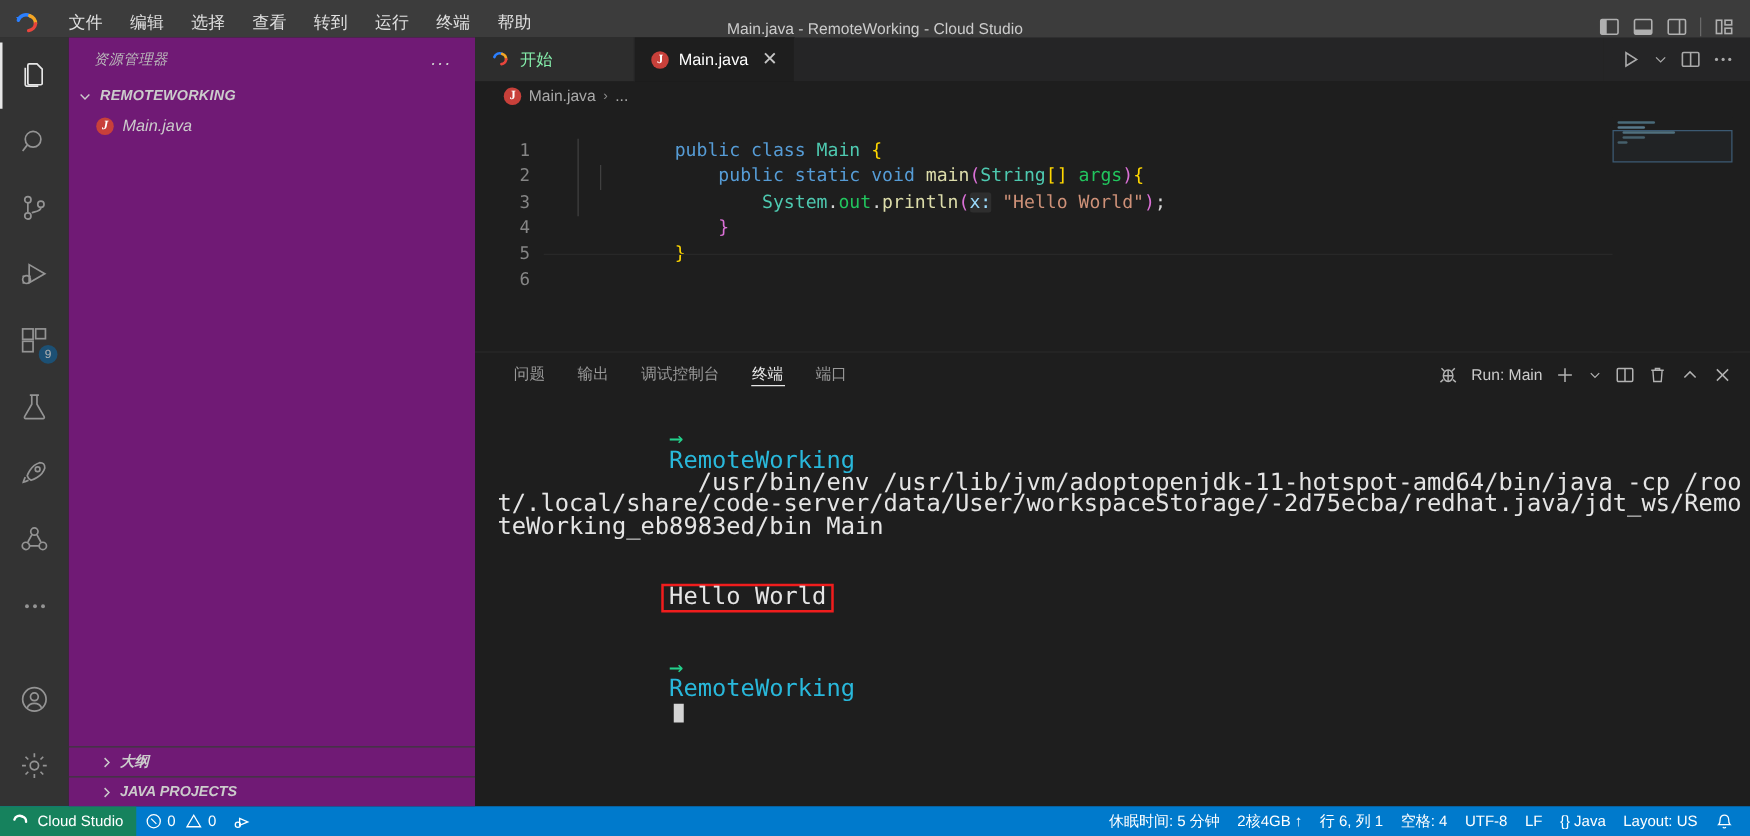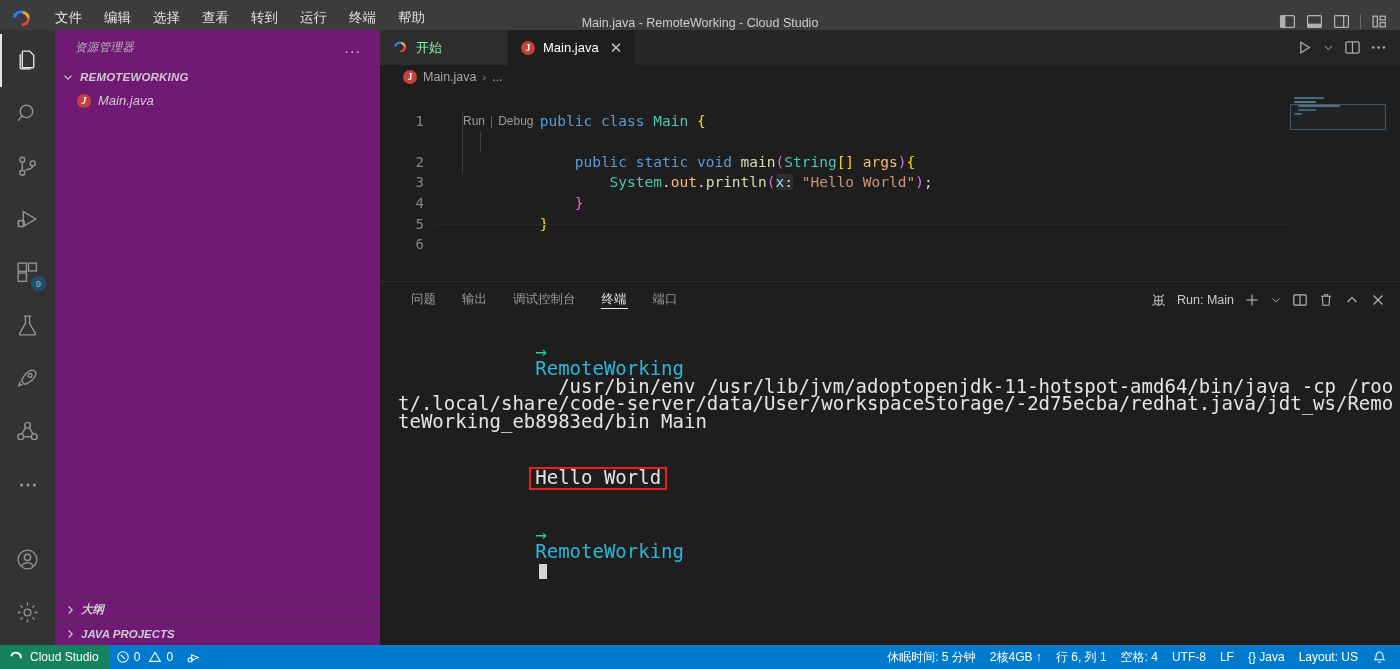--- a/index.html
+++ b/index.html
@@ -74,21 +74,21 @@
     display: flex; align-items: center; gap: 7px; height: 23px; padding-left: 22px;
     font-size: 13px; color: #cccccc; cursor: pointer;
   }
   .jicon {
     width: 14px; height: 14px; border-radius: 50%; background: #c8403a;
     color: #fff; font-size: 10px; font-weight: bold; text-align: center; line-height: 14px;
     font-family: "Liberation Serif", serif; flex: 0 0 14px;
   }
   .sb-collapsed {
     height: 24px; display: flex; align-items: center; gap: 4px;
-    padding-left: 8px; font-size: 11.5px; font-weight: bold; color: #cccccc;
+    padding-left: 23px; font-size: 11.5px; font-weight: bold; color: #cccccc;
     border-top: 1px solid #3a3a3a; cursor: pointer;
   }
 
   
   .editor-area { flex: 1; display: flex; flex-direction: column; min-width: 0; background: #1e1e1e; }
   .tabsbar { height: 35px; background: #252526; display: flex; align-items: stretch; flex: 0 0 35px; }
   .tab {
     display: flex; align-items: center; gap: 8px; padding: 0 13px;
     font-size: 13px; color: #86efac; background: #2d2d2d; cursor: pointer;
     border-right: 1px solid #252526; min-width: 0; position: relative;
@@ -118,21 +118,21 @@
   }
   .cl { position: relative; height: 20.6px; padding-left: 55px; white-space: pre; color: #d4d4d4; }
   .codelens {
     height: 20.6px; padding-left: 83px; font-family: "Liberation Sans", sans-serif;
     font-size: 12px; color: #999999; display: flex; align-items: center; gap: 5px;
   }
   .cl-link { color: #999999; cursor: pointer; }
   .cl-bar { color: #666; }
   .kw { color: #569cd6; }
   .type { color: #4ec9b0; } .cls { color: #4ec9b0; }
-  .fn { color: #dcdcaa; } .str { color: #ce9178; } .var { color: #fdba74; }
+  .fn { color: #dcdcaa; } .str { color: #ce9178; } .var { color: #22c55e; }
   .br-y { color: #ffd700; } .br-p { color: #da70d6; }
   .param { color: #9cdcfe; background: #2e2e2e; border-radius: 2px; }
   .indent-guide {
     position: absolute; top: 0; bottom: 0; width: 1px; background: #404040;
   }
   .cursor-line-border { position: absolute; left: 55px; right: 85px; height: 1px; background: #282828; }
   .minimap {
     position: absolute; right: 14px; top: 6px; width: 96px; height: 100%;
     background: #1e1e1e; pointer-events: none;
   }
@@ -412,25 +412,20 @@
 
       <div class="code-wrap">
         <div class="code">
           <div class="indent-guide" style="left:82px; top:23px; height:62px;"></div>
           <div class="indent-guide" style="left:100px; top:44px; height:20px;"></div>
 
           <div class="cl">
             <span class="ln">1</span><span class="kw">public</span> <span class="kw">class</span> <span class="cls">Main</span> <span class="br-y">{</span>
           </div>
 
-          <div class="codelens">
-            <span class="cl-link">Run</span>
-            <span class="cl-bar">|</span>
-            <span class="cl-link">Debug</span>
-          </div>
 
           <div class="cl">
             <span class="ln">2</span>    <span class="kw">public</span> <span class="kw">static</span> <span class="kw">void</span> <span class="fn">main</span><span class="br-p">(</span><span class="cls">String</span><span class="br-y">[]</span> <span class="var">args</span><span class="br-p">)</span><span class="br-y">{</span>
           </div>
 
           <div class="cl">
             <span class="ln">3</span>        <span class="type">System</span>.<span class="var">out</span>.<span class="fn">println</span><span class="br-p">(</span><span class="param">x:</span> <span class="str">"Hello World"</span><span class="br-p">)</span>;
           </div>
 
           <div class="cl">

